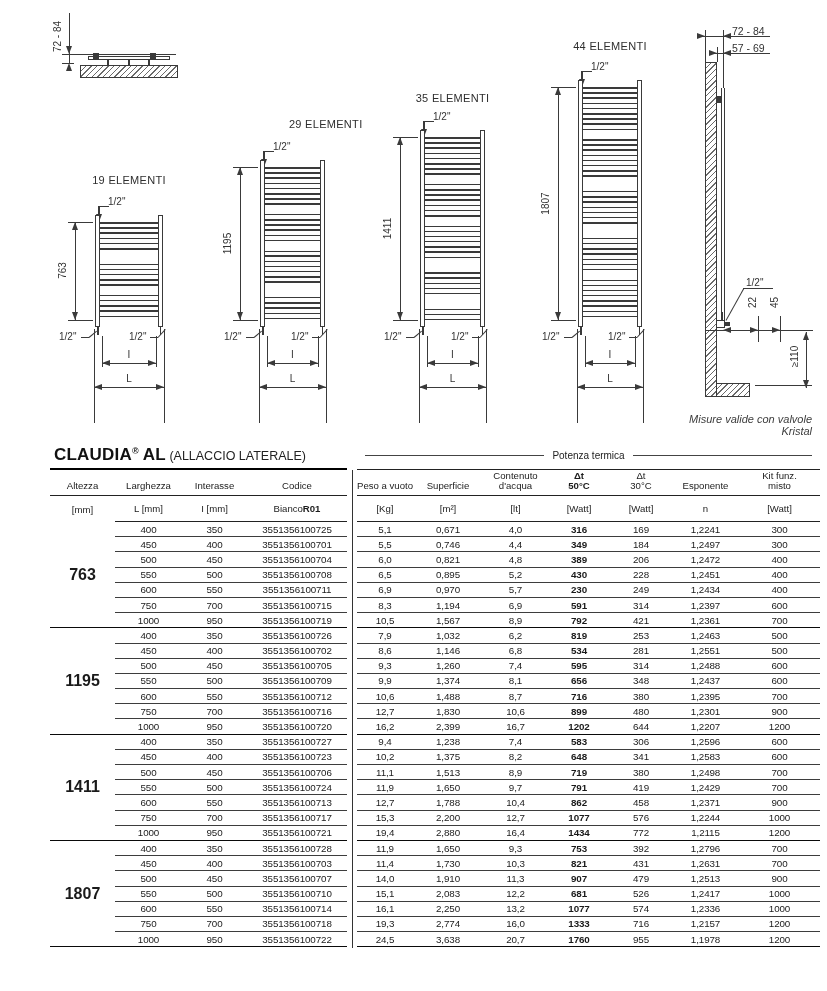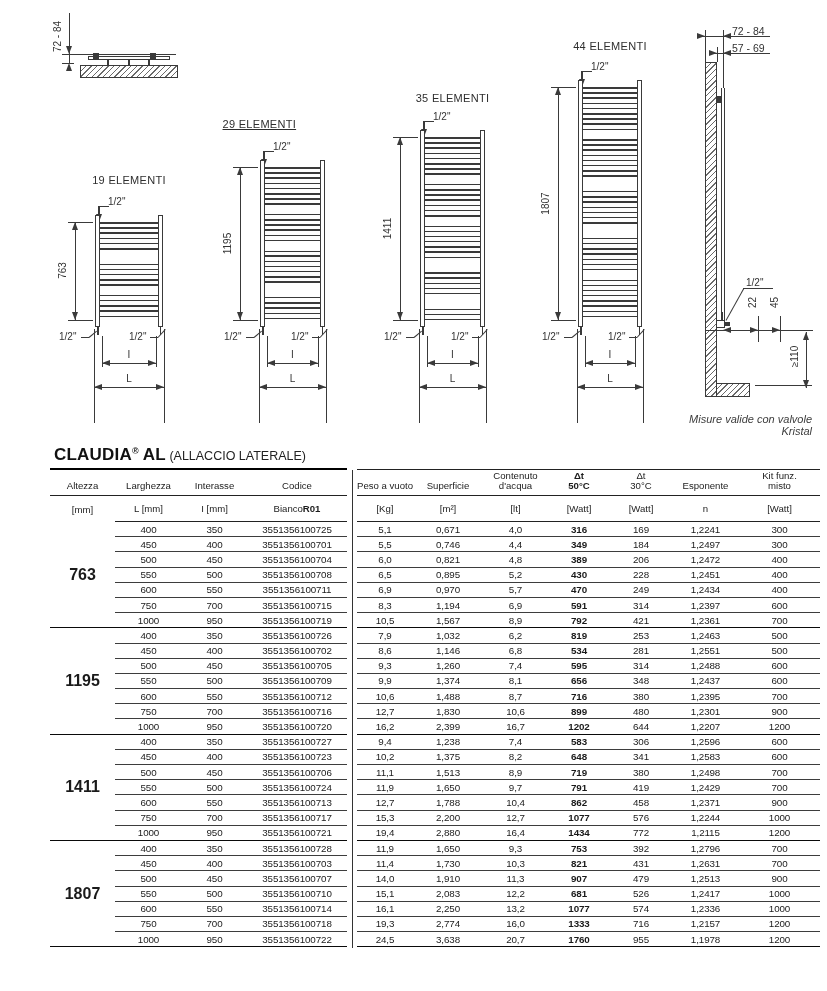--- a/index.html
+++ b/index.html
@@ -91,21 +91,21 @@
         <div style="position: absolute; background: rgb(58, 58, 58); left: 102px; top: 336px; width: 1px; height: 31px;"></div>
         <div style="position: absolute; background: rgb(58, 58, 58); left: 156px; top: 336px; width: 1px; height: 31px;"></div>
         <div style="position: absolute; background: rgb(58, 58, 58); left: 94px; top: 387px; width: 70px; height: 1px;"></div>
         <div style="position: absolute; width: 0px; height: 0px; left: 94px; top: 384px; border-top: 3px solid transparent; border-bottom: 3px solid transparent; border-right: 8px solid rgb(58, 58, 58);"></div>
         <div style="position: absolute; width: 0px; height: 0px; left: 156px; top: 384px; border-top: 3px solid transparent; border-bottom: 3px solid transparent; border-left: 8px solid rgb(58, 58, 58);"></div>
         <div class="dimtxt" style="left: 119px; top: 373px; width: 20px; text-align: center;">L</div>
         <div style="position: absolute; background: rgb(58, 58, 58); left: 94px; top: 329px; width: 1px; height: 94px;"></div>
         <div style="position: absolute; background: rgb(58, 58, 58); left: 164px; top: 329px; width: 1px; height: 94px;"></div>
       </div>
       <div style="position: absolute; left: 0px; top: 0px;">
-        <div class="dimtxt" style="left: 222.5px; top: 118px; width: 140px; text-align: left; font-size: 11px; color: rgb(46, 46, 46); letter-spacing: 0.3px; text-decoration: underline;">29 ELEMENTI</div>
+        <div class="dimtxt" style="left: 222.5px; top: 118px; width: 140px; text-align: right; font-size: 11px; color: rgb(46, 46, 46); letter-spacing: 0.3px;">29 ELEMENTI</div>
         <div class="dimtxt" style="left: 273px; top: 141px;">1/2"</div>
         <div style="position: absolute; background: rgb(58, 58, 58); left: 264px; top: 151px; width: 10px; height: 1px;"></div>
         <div style="position: absolute; background: rgb(58, 58, 58); left: 263px; top: 151px; width: 1.5px; height: 13px;"></div>
         <div style="position: absolute; width: 0px; height: 0px; left: 261px; top: 159px; border-left: 3px solid transparent; border-right: 3px solid transparent; border-top: 8px solid rgb(58, 58, 58);"></div>
         <div style="position: absolute; background: rgb(58, 58, 58); left: 240px; top: 167px; width: 1px; height: 153px;"></div>
         <div style="position: absolute; width: 0px; height: 0px; left: 237px; top: 167px; border-left: 3px solid transparent; border-right: 3px solid transparent; border-bottom: 8px solid rgb(58, 58, 58);"></div>
         <div style="position: absolute; width: 0px; height: 0px; left: 237px; top: 312px; border-left: 3px solid transparent; border-right: 3px solid transparent; border-top: 8px solid rgb(58, 58, 58);"></div>
         <div style="position: absolute; background: rgb(58, 58, 58); left: 233px; top: 167px; width: 25px; height: 1px;"></div>
         <div style="position: absolute; background: rgb(58, 58, 58); left: 233px; top: 320px; width: 25px; height: 1px;"></div>
         <div class="dimtxt" style="left: 204px; top: 237.5px; width: 46px; text-align: center; transform: rotate(-90deg);">1195</div>
@@ -251,20 +251,23 @@
         <div style="position: absolute; width: 0px; height: 0px; left: 803px; top: 380px; border-left: 3px solid transparent; border-right: 3px solid transparent; border-top: 8px solid rgb(58, 58, 58);"></div>
         <div style="position: absolute; background: rgb(58, 58, 58); left: 755px; top: 385px; width: 57px; height: 1px;"></div>
         <div class="dimtxt" style="left: 771px; top: 351px; width: 46px; text-align: center; transform: rotate(-90deg);">≥110</div>
         <div class="dimtxt" style="left: 662px; top: 413px; font-style: italic; font-size: 11px; color: rgb(60, 60, 60); width: 150px; text-align: right; white-space: normal;">Misure valide con valvole Kristal</div>
       </div>
     </div>
 
   <div class="tablewrap">
     <div class="band">
       <div class="title"><span class="t1">CLAUDIA</span><sup>®</sup><span class="t1"> AL</span><span class="t2"> (ALLACCIO LATERALE)</span></div>
+      <div class="potenza">
+          <span>Potenza termica</span>
+        </div>
       <div class="ul-left"></div>
       <div class="ul-right"></div>
     </div>
     <div id="thead">
         <div class="hdr-row" style="display: grid; grid-template-columns: 65px 67px 65px 100px 10px 56px 70px 65px 62px 62px 67px 81px; height: 26px;">
           <div class="hcell">Altezza</div>
           <div class="hcell">Larghezza</div>
           <div class="hcell">Interasse</div>
           <div class="hcell">Codice</div>
           <div class="hcell nob"></div>
@@ -359,21 +362,21 @@
           <div class="dcell">228</div>
           <div class="dcell">1,2451</div>
           <div class="dcell">400</div>
           <div class="dcell">600</div>
           <div class="dcell">550</div>
           <div class="dcell">3551356100711</div>
           <div class="dcell nob"></div>
           <div class="dcell">6,9</div>
           <div class="dcell">0,970</div>
           <div class="dcell">5,7</div>
-          <div class="dcell bold">470</div>
+          <div class="dcell bold">230</div>
           <div class="dcell">249</div>
           <div class="dcell">1,2434</div>
           <div class="dcell">400</div>
           <div class="dcell">750</div>
           <div class="dcell">700</div>
           <div class="dcell">3551356100715</div>
           <div class="dcell nob"></div>
           <div class="dcell">8,3</div>
           <div class="dcell">1,194</div>
           <div class="dcell">6,9</div>

